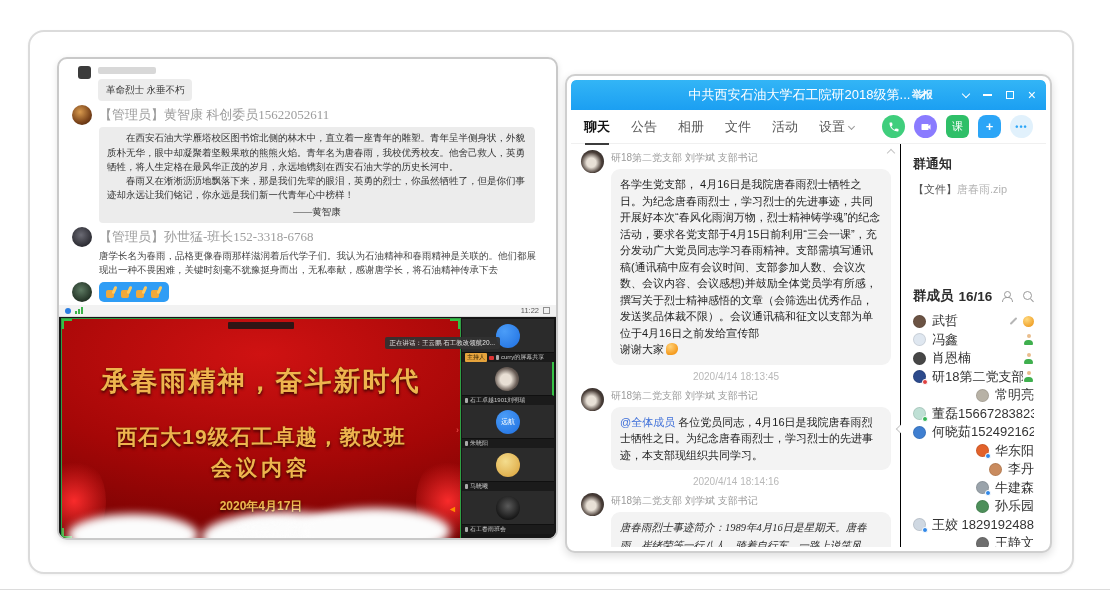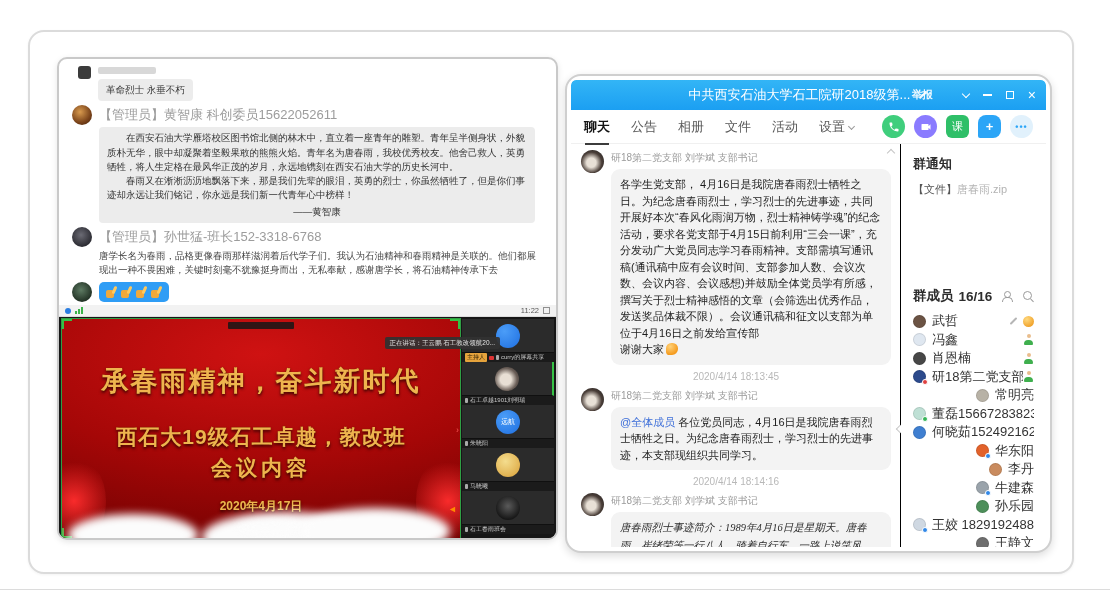--- a/index.html
+++ b/index.html
@@ -7,21 +7,21 @@
   body { font-family:"Liberation Sans","DejaVu Sans",sans-serif; background:#fff; position:relative; overflow:hidden; }
 
   .outer-card { position:absolute; left:28px; top:30px; width:1046px; height:544px;
     background:#fff; border:2px solid #dbdbdb; border-radius:16px; box-shadow:0 1px 3px rgba(0,0,0,.05); }
   .baseline { position:absolute; left:0; top:589px; width:1110px; height:1px; background:#dcdcdc; }
 
   
   .lframe { position:absolute; left:57px; top:57px; width:501px; height:483px; background:#fff;
     border:2px solid #c9c9c9; border-radius:10px; overflow:hidden; box-shadow:0 2px 6px rgba(0,0,0,.10); }
   .lchat { position:absolute; left:0; top:0; right:0; height:246px; padding:7px 2px 0 13px; overflow:hidden;
-    font-size:9.5px; color:#3a3a3a; }
+    font-size:9.5px; color:#3a3a3a;font-family:Liberation Serif, serif; }
   .lrow { display:flex; margin-bottom:4px; }
   .lav { flex:none; border-radius:50%; width:20px; height:20px; margin-right:7px; }
   .lav-s { flex:none; border-radius:3px; width:13px; height:13px; margin:0 7px 0 6px; background:#3b3b3b; }
   .av-huang { background:radial-gradient(circle at 40% 35%, #d89a4e, #7a431a 60%, #3a1d08); }
   .av-sun { background:radial-gradient(circle at 45% 40%, #6b6b74, #2c2c33 70%); }
   .av-panda { background:radial-gradient(circle at 45% 40%, #5d7a62, #1f2e22 75%); }
   .lname { font-size:13px; color:#9c9c9c; margin:1px 0 3px; }
   .nameblur { display:inline-block; width:58px; height:7px; border-radius:2px; background:#d8d8d8; margin:1px 0 3px; }
   .lbubble { background:#ececec; border-radius:4px; padding:4px 8px; line-height:1.5; display:inline-block; color:#333; }
   .lbubble-big { width:436px; }
@@ -78,21 +78,21 @@
   .vav.blue { background:radial-gradient(circle at 35% 30%, #4b9df8, #1f6fe0); }
   .vav.photo { background:radial-gradient(circle at 45% 52%, #e8dfd4 0 30%, #6b5f58 62%, #262220); }
   .vav.yellow { background:radial-gradient(circle at 40% 35%, #f4dd8e, #d9a037); }
   .vav.dark { background:radial-gradient(circle at 50% 42%, #5a5a5a, #141414 75%); }
   .badge-host { background:#e5a33c; color:#241a05; padding:0 2px; border-radius:1px; font-size:6px; }
   .mic { width:3px; height:5px; background:#aaa; border-radius:1px; flex:none; }
   .cam-red { width:5px; height:4px; background:#d33; border-radius:1px; flex:none; }
 
   
   .qframe { position:absolute; left:565px; top:74px; width:487px; height:479px; background:#fff;
-    border:2px solid #cfcfcf; border-radius:16px; padding:4px; box-shadow:0 3px 9px rgba(0,0,0,.14); }
+    border:2px solid #cfcfcf; border-radius:10px; padding:4px; box-shadow:0 3px 9px rgba(0,0,0,.14); }
   .qq { position:relative; width:100%; height:100%; overflow:hidden; border-radius:5px; background:#fff; }
   .qtitle { height:30px; background:linear-gradient(180deg,#33b5f6,#1b9ff2); border-radius:5px 5px 0 0;
     display:flex; align-items:center; justify-content:center; position:relative; color:#fff; }
   .ttext { font-size:13px; }
   .pencil { display:inline-block; width:10px; height:2px; background:#eaf6ff; border-radius:1px;
     transform:rotate(-45deg); margin-left:8px; }
   .controls { position:absolute; right:10px; top:0; height:100%; display:flex; align-items:center; gap:14px; }
   .report { font-size:10.5px; opacity:.92; margin-right:16px;font-weight:bold; }
   .chevd { width:6px; height:6px; border-right:1.5px solid #fff; border-bottom:1.5px solid #fff;
     transform:rotate(45deg); margin-top:-3px; }

